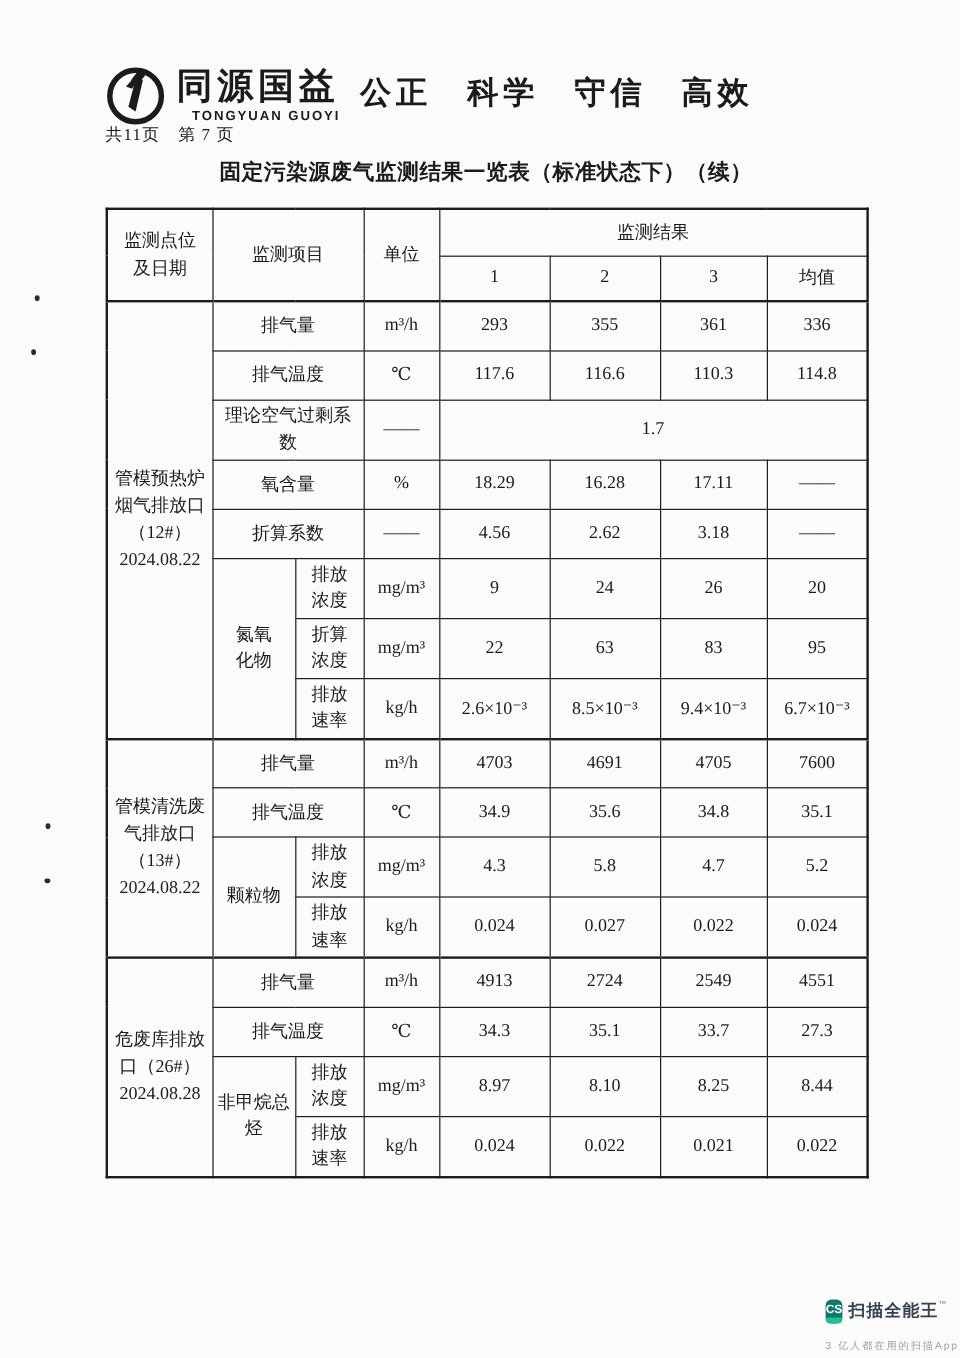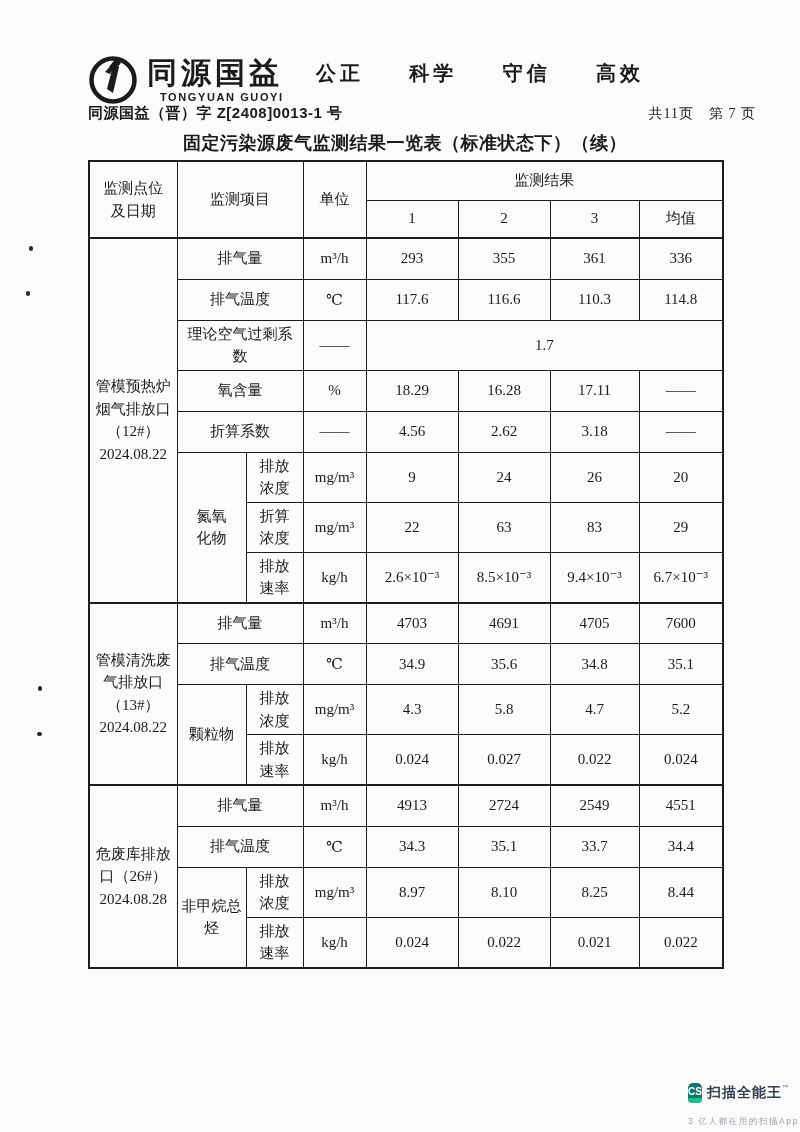--- a/index.html
+++ b/index.html
@@ -22,43 +22,43 @@
   .brand-text{display:flex;flex-direction:column;margin-top:4px;}
   .brand-name{
     font-family:"Liberation Sans","DejaVu Sans",sans-serif;
     font-size:30px;font-weight:900;letter-spacing:4px;line-height:1.05;
   }
   .brand-sub{
     font-family:"Liberation Sans","DejaVu Sans",sans-serif;
     font-size:11px;font-weight:bold;letter-spacing:1.6px;margin-top:2px;margin-left:13px;
   }
   .slogan{
-    position:absolute;left:316px;top:60px;width:328px;
+    position:absolute;left:300px;top:60px;width:328px;
     display:flex;justify-content:space-between;
     font-family:"Liberation Sans","DejaVu Sans",sans-serif;
-    font-size:20px;font-weight:900;letter-spacing:4px;
+    font-size:26px;font-weight:900;letter-spacing:4px;
   }
   
   .doc-line{
     position:absolute;left:88px;top:104px;width:668px;
     display:flex;justify-content:space-between;align-items:baseline;
   }
   .doc-number{
     font-family:"Liberation Sans","DejaVu Sans",sans-serif;
     font-size:15px;font-weight:bold;letter-spacing:0.5px;
   }
   .page-info{font-size:14px;letter-spacing:1px;}
   
   .doc-title{
     position:absolute;left:0;top:131px;width:810px;text-align:center;
     font-size:18px;font-weight:bold;letter-spacing:0.5px;
   }
   
   table.mon{
-    position:absolute;left:88px;top:160px;
+    position:absolute;left:88px;top:173px;
     width:634px;border-collapse:collapse;table-layout:fixed;
     border:2.5px solid var(--line);
   }
   table.mon td{
     border:1.5px solid var(--line);
     font-size:15px;text-align:center;vertical-align:middle;
     padding:2px 3px;
   }
   table.mon thead tr:nth-child(1){height:39px;}
   table.mon thead tr:nth-child(2){height:38px;}
@@ -118,21 +118,20 @@
   </div>
 
   <div class="slogan">
     <span>公正</span>
     <span>科学</span>
     <span>守信</span>
     <span>高效</span>
   </div>
 
   <div class="doc-line">
-    <span class="doc-number">同源国益（晋）字 Z[2408]0013-1 号</span>
     <span class="page-info">共11页　第 7 页</span>
   </div>
 
   <div class="doc-title">固定污染源废气监测结果一览表（标准状态下）（续）</div>
 
   <table class="mon">
     <colgroup>
       <col style="width:88px">
         <col style="width:69px">
         <col style="width:57px">
@@ -212,21 +211,21 @@
         <td class="val">26</td>
         <td class="val">20</td>
       </tr>
       <tr>
         <td class="pre">折算
 浓度</td>
         <td>mg/m³</td>
         <td class="val">22</td>
         <td class="val">63</td>
         <td class="val">83</td>
-        <td class="val">29</td>
+        <td class="val">95</td>
       </tr>
       <tr>
         <td class="pre">排放
 速率</td>
         <td>kg/h</td>
         <td class="val">2.6×10⁻³</td>
         <td class="val">8.5×10⁻³</td>
         <td class="val">9.4×10⁻³</td>
         <td class="val">6.7×10⁻³</td>
       </tr>
@@ -281,21 +280,21 @@
         <td class="val">2724</td>
         <td class="val">2549</td>
         <td class="val">4551</td>
       </tr>
       <tr>
         <td colspan="2">排气温度</td>
         <td>℃</td>
         <td class="val">34.3</td>
         <td class="val">35.1</td>
         <td class="val">33.7</td>
-        <td class="val">34.4</td>
+        <td class="val">27.3</td>
       </tr>
       <tr>
         <td rowspan="2" class="pre">非甲烷总
 烃</td>
         <td class="pre">排放
 浓度</td>
         <td>mg/m³</td>
         <td class="val">8.97</td>
         <td class="val">8.10</td>
         <td class="val">8.25</td>

